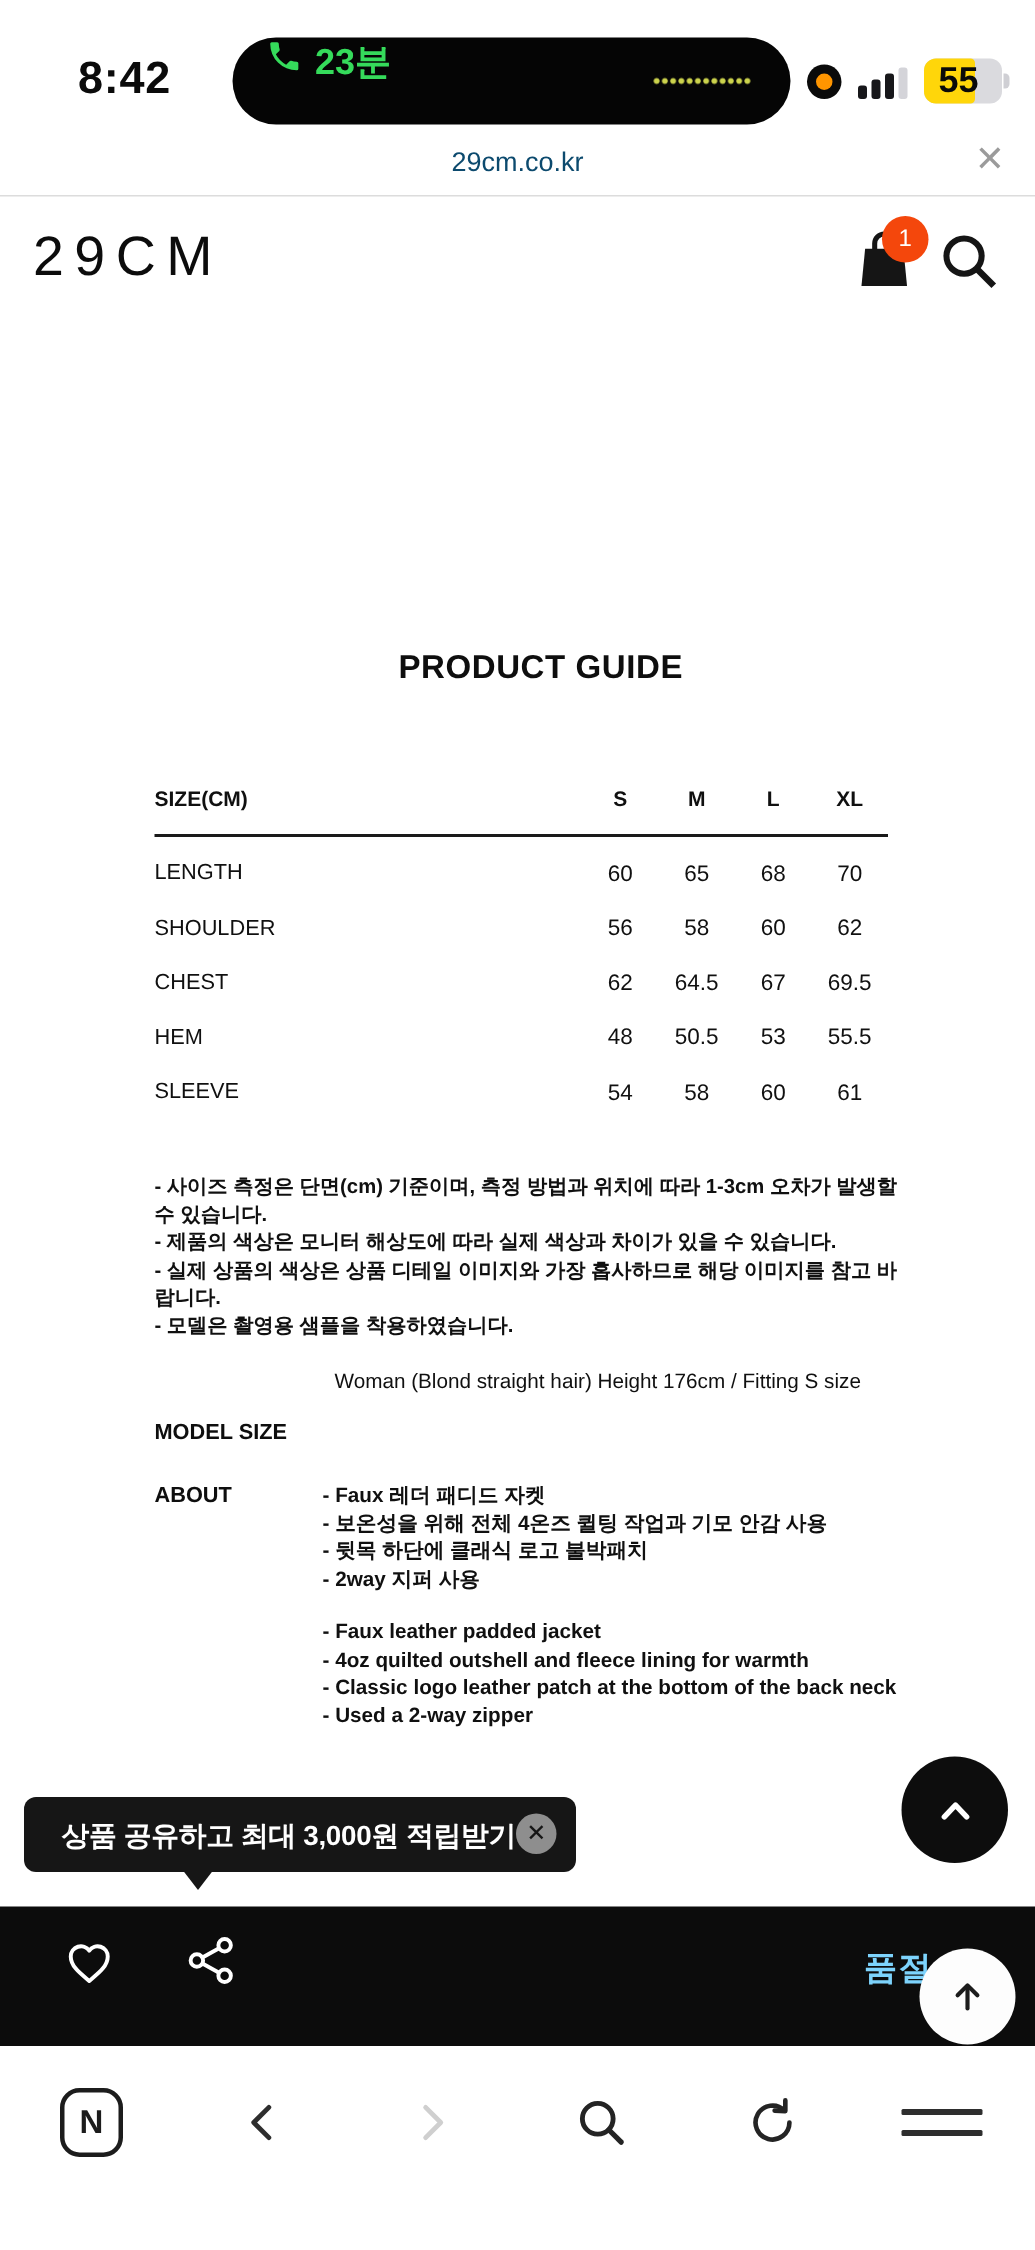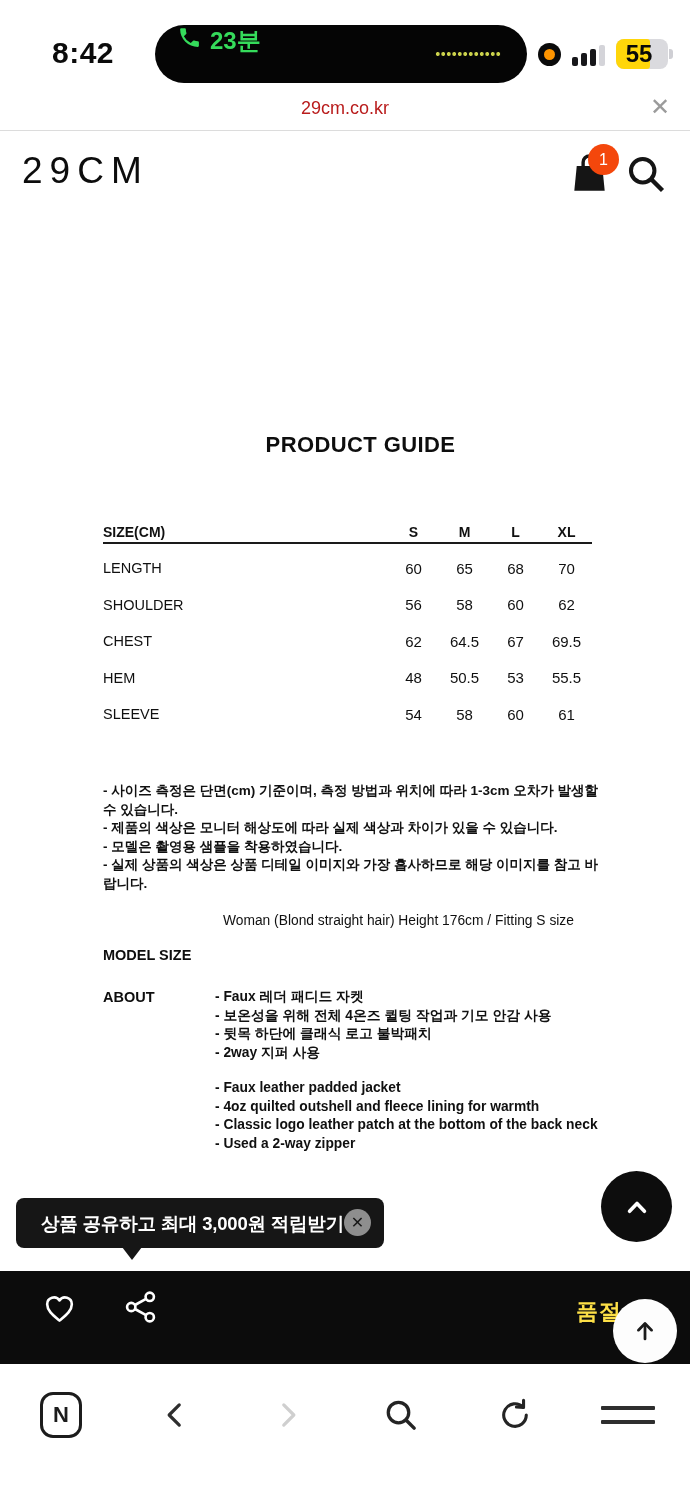--- a/index.html
+++ b/index.html
@@ -23,34 +23,34 @@
   .signal b:nth-child(1){ left:0;  height:9px; }
   .signal b:nth-child(2){ left:9px; height:13px; }
   .signal b:nth-child(3){ left:18px; height:17px; }
   .signal b:nth-child(4){ left:27px; height:21px; background:#d4d4d9; }
   .battery { position:absolute; left:616px; top:35px; width:52px; height:30px; border-radius:8px; background:#dadade; }
   .battery .fill { position:absolute; left:0; top:0; bottom:0; width:34px; border-radius:8px 3px 3px 8px; background:#ffd60a; }
   .battery .pct { position:absolute; left:0; top:0; width:46px; height:30px; display:flex; align-items:center; justify-content:center; font-size:24px; font-weight:700; color:#090909; }
   .battery .nub { position:absolute; right:-5px; top:10px; width:4px; height:10px; border-radius:0 3px 3px 0; background:#cfcfd4; }
   
   .urlrow { position:absolute; left:0; top:85px; width:690px; height:42px; border-bottom:1px solid #dcdcdc; }
-  .url { position:absolute; left:0; width:100%; top:9px; text-align:center; font-size:18px; color:#b91c1c; }
+  .url { position:absolute; left:0; width:100%; top:9px; text-align:center; font-size:18px; color:#0c4a6e; }
   .url-close { position:absolute; right:20px; top:6px; font-size:24px; color:#9b9b9b; line-height:1; }
   
   .logo { position:absolute; left:22px; top:146px; font-size:37px; font-weight:500; letter-spacing:7px; color:#0c0c0c; }
   .bag { position:absolute; left:567px; top:146px; width:45px; height:46px; }
   .badge { position:absolute; left:588px; top:140px; width:31px; height:31px; border-radius:50%; background:#f4470c; color:#fff; font-size:16px; display:flex; align-items:center; justify-content:center; }
   .hdr-search { position:absolute; left:624px; top:148px; width:44px; height:44px; }
   
   .pg-title { position:absolute; left:0; top:428px; width:100%; text-align:center; font-size:22px; font-weight:600; letter-spacing:.4px; color:#0e0e0e;padding-left:31px; }
   .size-table { position:absolute; left:103px; top:520px; width:489px; }
   .st-row { display:flex; align-items:center; }
   .st-label { flex:1 1 auto; text-align:left; font-size:14.5px; font-weight:500; color:#101010; }
   .st-cell { width:51px; text-align:center; font-size:15px; color:#101010; }
-  .st-head { padding-bottom:2px; border-bottom:2px solid #1a1a1a; }
+  .st-head { padding-bottom:16px; border-bottom:2px solid #1a1a1a; }
   .st-head .st-label, .st-head .st-cell { font-weight:600; font-size:14px; }
   .st-body .st-row { height:36.5px; }
   .st-body { padding-top:6px; }
   .notes { position:absolute; left:103px; top:778px; width:505px; font-size:13.5px; font-weight:600; line-height:18.6px; color:#101010; }
   .kv-label { position:absolute; left:103px; font-size:14.5px; font-weight:600; color:#0e0e0e; }
   .kv-value { position:absolute; left:223px; font-size:13.8px; color:#101010; }
   .about-list { position:absolute; left:215px; width:420px; font-size:13.8px; line-height:18.7px; color:#101010; }
   .about-list.ko { top:984px; font-weight:600; }
   .about-list.en { top:1075px; font-weight:700; }
   
@@ -58,21 +58,21 @@
   .tooltip .txt { margin-left:25px; color:#fff; font-size:18.5px; font-weight:700; letter-spacing:-.2px; }
   .tooltip .close { position:absolute; right:13px; top:11px; width:27px; height:27px; border-radius:50%; background:#8e8e8e; color:#161616; font-size:16px; font-weight:700; display:flex; align-items:center; justify-content:center; line-height:1; }
   .tooltip-tail { position:absolute; left:122px; top:1243px; width:0; height:0; border-left:10px solid transparent; border-right:10px solid transparent; border-top:13px solid #161616; }
   
   .fab-top { position:absolute; left:601px; top:1167px; width:71px; height:71px; border-radius:50%; background:#0d0d0d; display:flex; align-items:center; justify-content:center; }
   .fab-up { position:absolute; left:613px; top:1295px; width:64px; height:64px; border-radius:50%; background:#fdfdfd; display:flex; align-items:center; justify-content:center; z-index:3; }
   
   .action-bar { position:absolute; left:0; top:1267px; width:690px; height:93px; background:#0c0c0c; }
   .action-bar .heart { position:absolute; left:41px; top:18px; width:37px; height:37px; }
   .action-bar .share { position:absolute; left:122px; top:17px; width:37px; height:38px; }
-  .soldout { position:absolute; right:68px; top:26px; color:#fde047; font-size:22px; font-weight:700; letter-spacing:1px; }
+  .soldout { position:absolute; right:68px; top:26px; color:#7dd3fc; font-size:22px; font-weight:700; letter-spacing:1px; }
   
   .navbar { position:absolute; left:0; top:1360px; width:690px; height:100px; background:#fff; }
   .nav-item { position:absolute; top:24px; width:54px; height:54px; display:flex; align-items:center; justify-content:center; }
   .naver-box { width:42px; height:46px; border:3px solid #1c1c1c; border-radius:13px; display:flex; align-items:center; justify-content:center; font-size:22px; font-weight:700; color:#1c1c1c; }
   .menu-lines { width:54px; }
   .menu-lines b { display:block; height:4px; border-radius:1px; background:#2e2e2e; margin:10px 0; }
 </style>
 </head>
 <body>
 
@@ -162,22 +162,22 @@
         <span class="st-cell">58</span>
         <span class="st-cell">60</span>
         <span class="st-cell">61</span>
       </div>
     </div>
   </div>
 
   <div class="notes">
     <div>- 사이즈 측정은 단면(cm) 기준이며, 측정 방법과 위치에 따라 1-3cm 오차가 발생할 수 있습니다.</div>
     <div>- 제품의 색상은 모니터 해상도에 따라 실제 색상과 차이가 있을 수 있습니다.</div>
+    <div>- 실제 상품의 색상은 상품 디테일 이미지와 가장 흡사하므로 해당 이미지를 참고 바랍니다.</div>
     <div>- 모델은 촬영용 샘플을 착용하였습니다.</div>
-    <div>- 실제 상품의 색상은 상품 디테일 이미지와 가장 흡사하므로 해당 이미지를 참고 바랍니다.</div>
   </div>
 
   <div class="kv-label" style="top:943px;">MODEL SIZE</div>
   <div class="kv-value" style="top:909px;">Woman (Blond straight hair) Height 176cm / Fitting S size</div>
 
   <div class="kv-label" style="top:985px;">ABOUT</div>
   <div class="about-list ko">
     <div>- Faux 레더 패디드 자켓</div>
     <div>- 보온성을 위해 전체 4온즈 퀼팅 작업과 기모 안감 사용</div>
     <div>- 뒷목 하단에 클래식 로고 불박패치</div>

